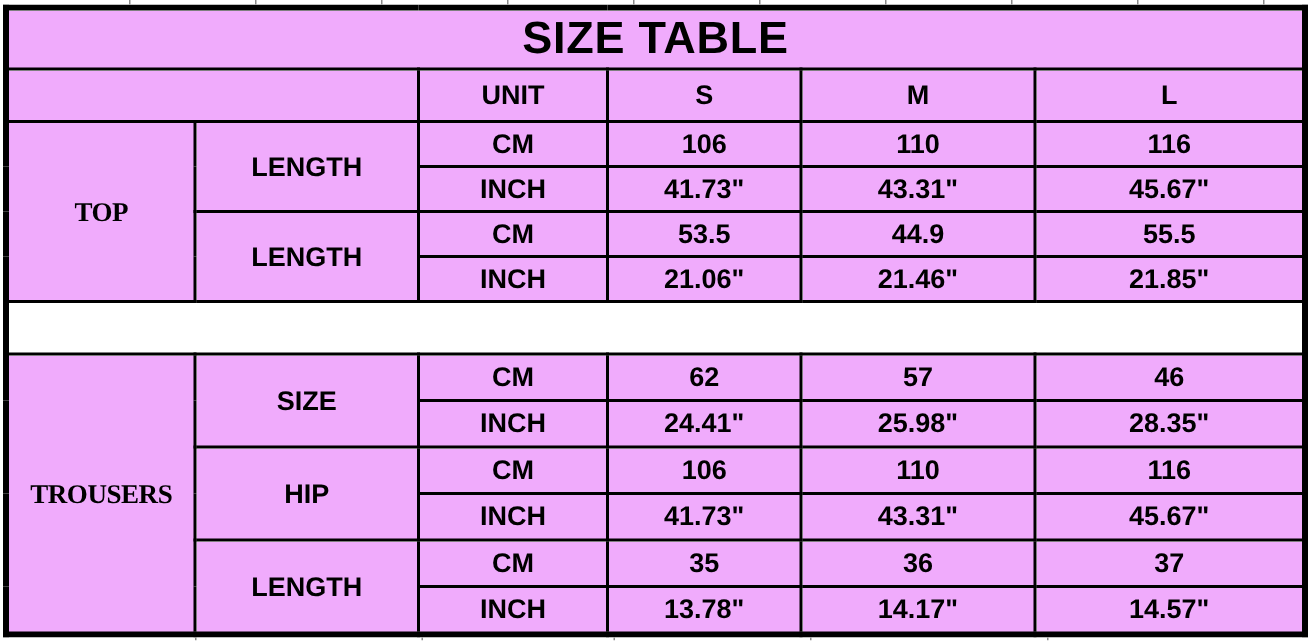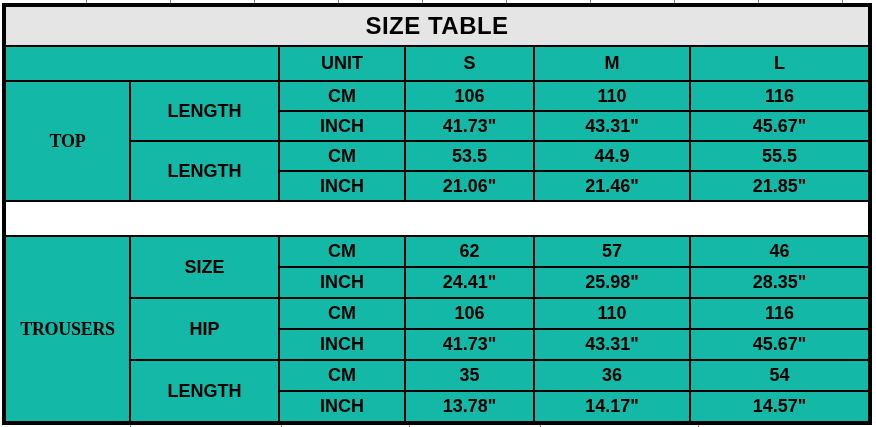--- a/index.html
+++ b/index.html
@@ -37,28 +37,28 @@
   }
   table.size-table td {
     border: 2px solid #000000;
     text-align: center;
     vertical-align: middle;
     font-weight: bold;
     font-size: 18px;
     padding: 0;
     overflow: hidden;
     white-space: nowrap;
-    background: #14b8a6;
+    background: #f0abfc;
   }
   table.size-table {
     border: 4px solid #000000;
   }
   tr.title-row td {
-    background: #e5e5e5;
-    font-size: 24px;
+    background: #f0abfc;
+    font-size: 30px;
     letter-spacing: 0.5px;
     height: 38px;
   }
   tr.header-row td {
     height: 33px;
   }
   td.shade {
     background: #d9d9d9;
   }
   tr.data-row-top td { height: 28px; }
@@ -176,21 +176,21 @@
       <td class="shade">INCH</td>
       <td class="shade">41.73"</td>
       <td class="shade">43.31"</td>
       <td class="shade">45.67"</td>
     </tr>
     <tr class="data-row-bottom">
       <td rowspan="2" class="measure-cell">LENGTH</td>
       <td>CM</td>
       <td>35</td>
       <td>36</td>
-      <td>54</td>
+      <td>37</td>
     </tr>
     <tr class="data-row-bottom">
       <td class="shade">INCH</td>
       <td class="shade">13.78"</td>
       <td class="shade">14.17"</td>
       <td class="shade">14.57"</td>
     </tr>
   </tbody>
     </table>
 

